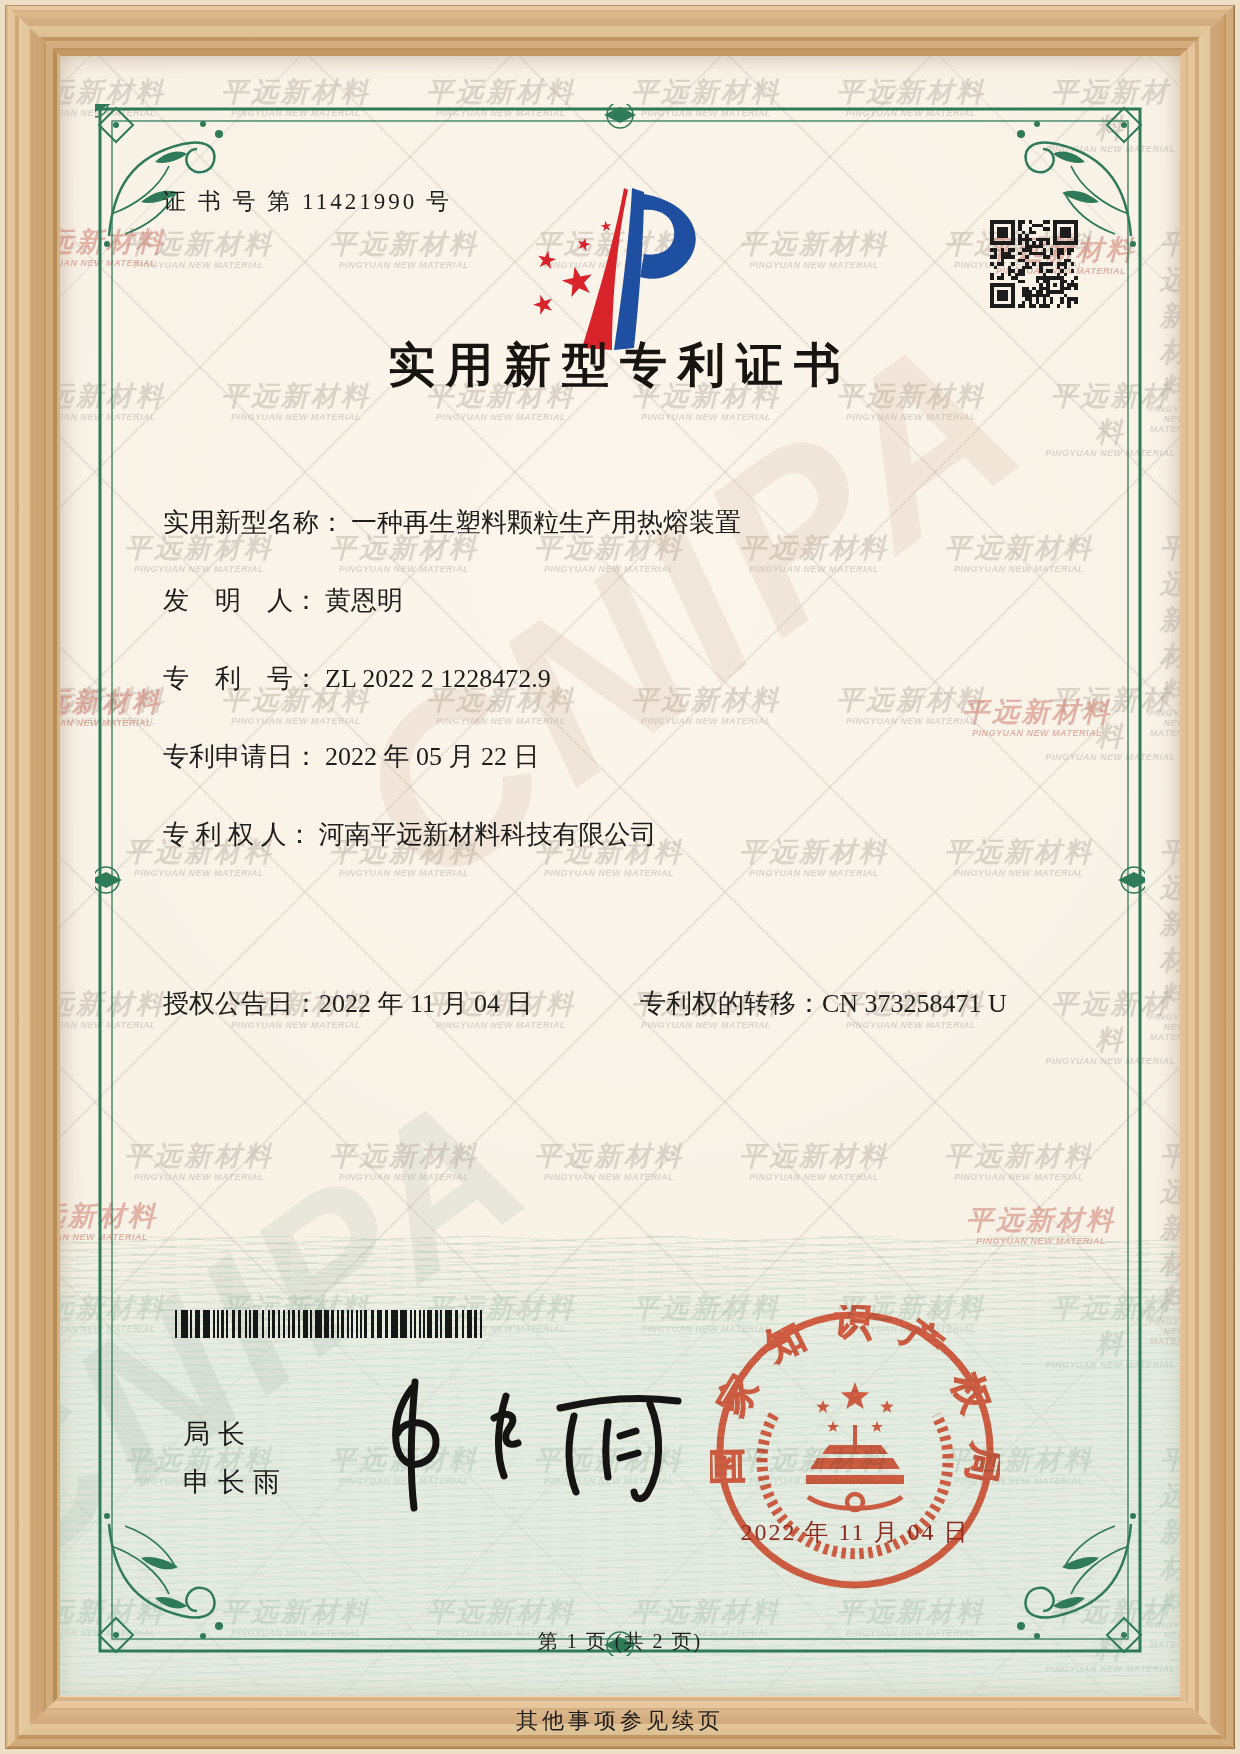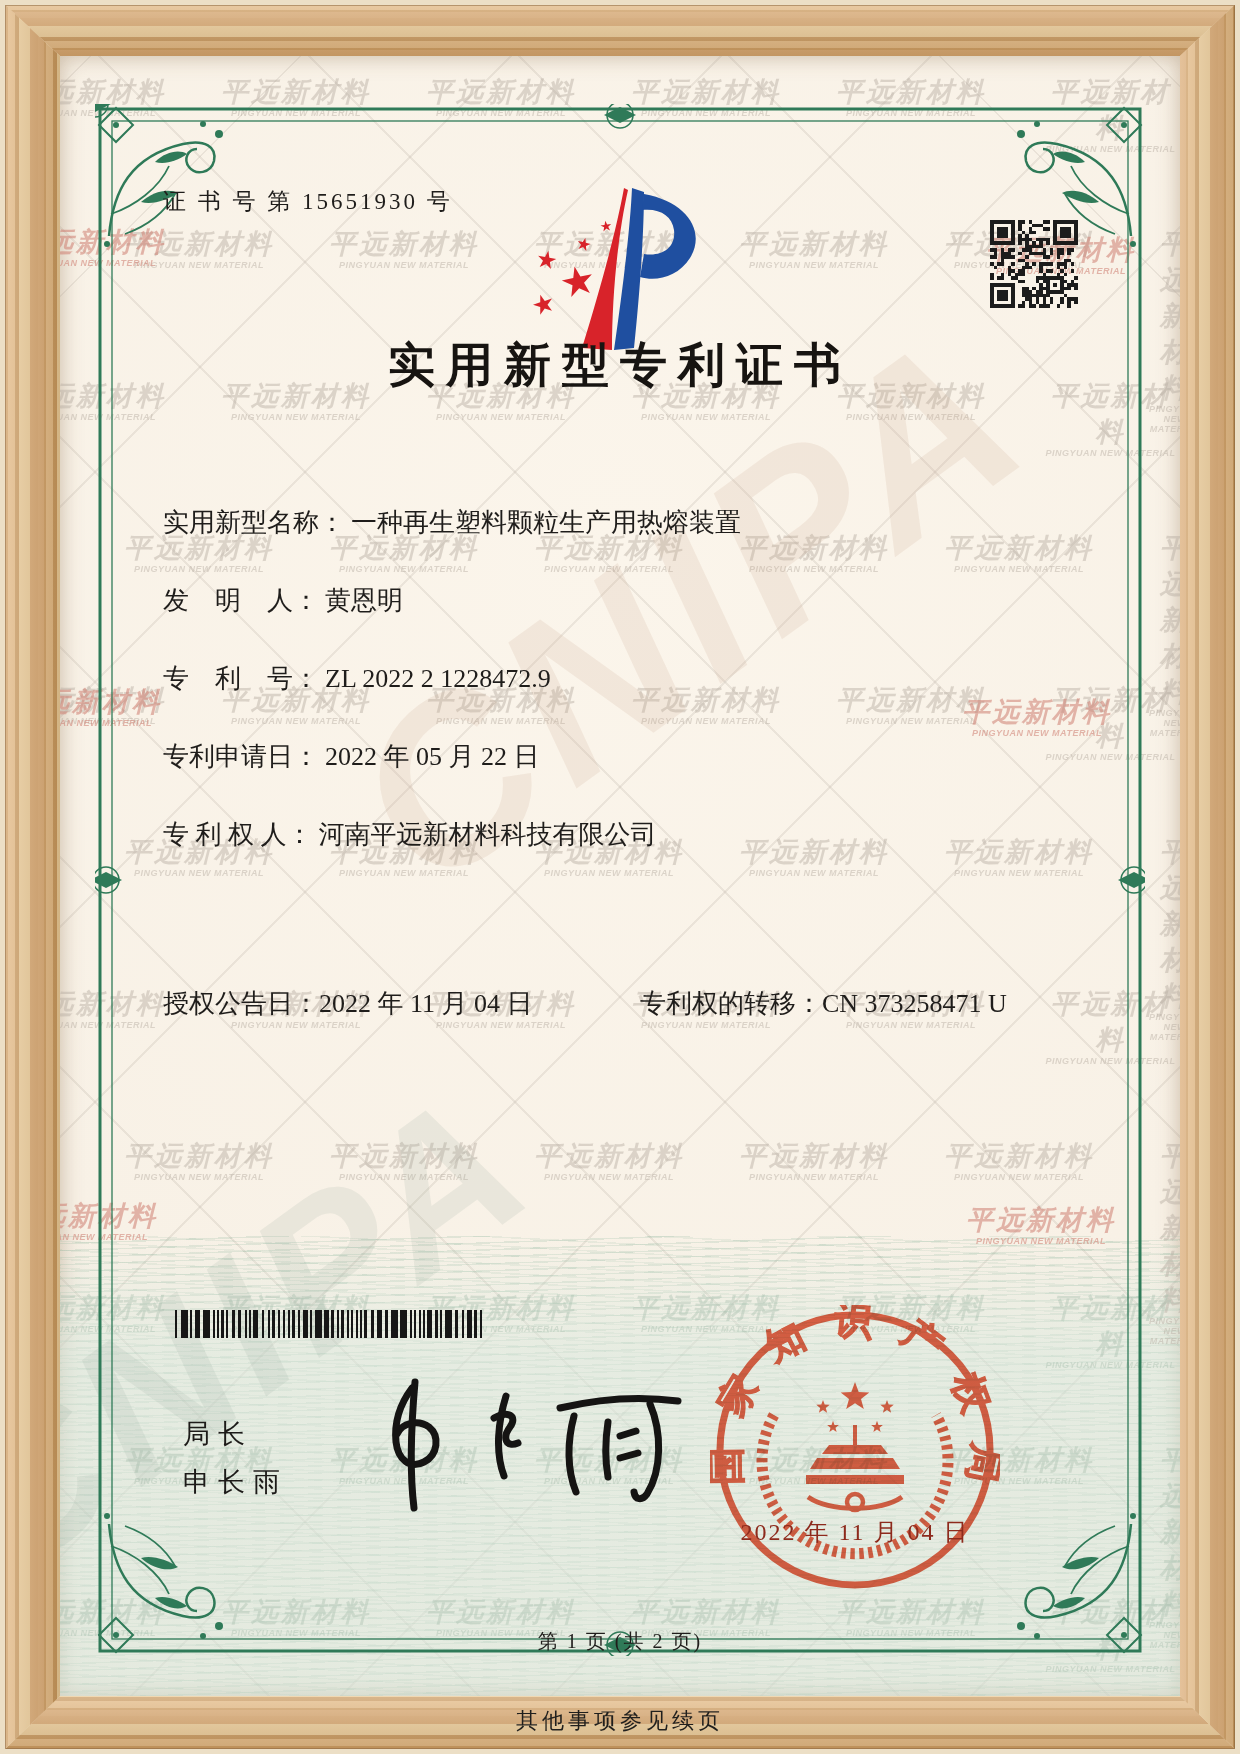--- a/index.html
+++ b/index.html
@@ -402,21 +402,21 @@
     <g id="midOrn">
       <path class="fl" d="M-16,0 L0,-8 L16,0 L0,8 Z"></path>
       <circle class="ln" r="13" stroke-width="1.5" fill="none"></circle>
     </g>
     <use href="#midOrn" x="525" y="11"></use>
     <use href="#midOrn" x="525" y="1541"></use>
     <use href="#midOrn" x="11" y="776"></use>
     <use href="#midOrn" x="1039" y="776"></use>
   </svg>
 
-  <div class="content-item cert-no">证 书 号 第 15651930 号</div>
+  <div class="content-item cert-no">证 书 号 第 11421990 号</div>
 
   <div class="content-item logo">
     <svg width="210" height="172" viewBox="0 0 210 172">
       <path d="M104,8 C96,52 80,110 62,168 L92,170 C92,114 98,54 108,10 Z" fill="var(--c-logo_red,#d8232a)"></path>
       <path d="M112,8 C110,52 102,114 94,170 L114,168 C120,112 124,52 124,12 Z" fill="var(--c-logo_blue,#1f4fa0)"></path>
       <path d="M124,14 C168,22 186,52 170,78 C158,97 136,102 120,97 L124,74 C142,77 156,68 154,50 C152,36 140,28 122,30 Z" fill="var(--c-logo_blue,#1f4fa0)"></path>
     </svg>
     <span class="star" style="left:40px;top:82px;font-size:40px;transform:rotate(-12deg);">★</span>
     <span class="star" style="left:16px;top:68px;font-size:24px;transform:rotate(10deg);">★</span>
     <span class="star" style="left:12px;top:112px;font-size:26px;transform:rotate(-18deg);">★</span>

